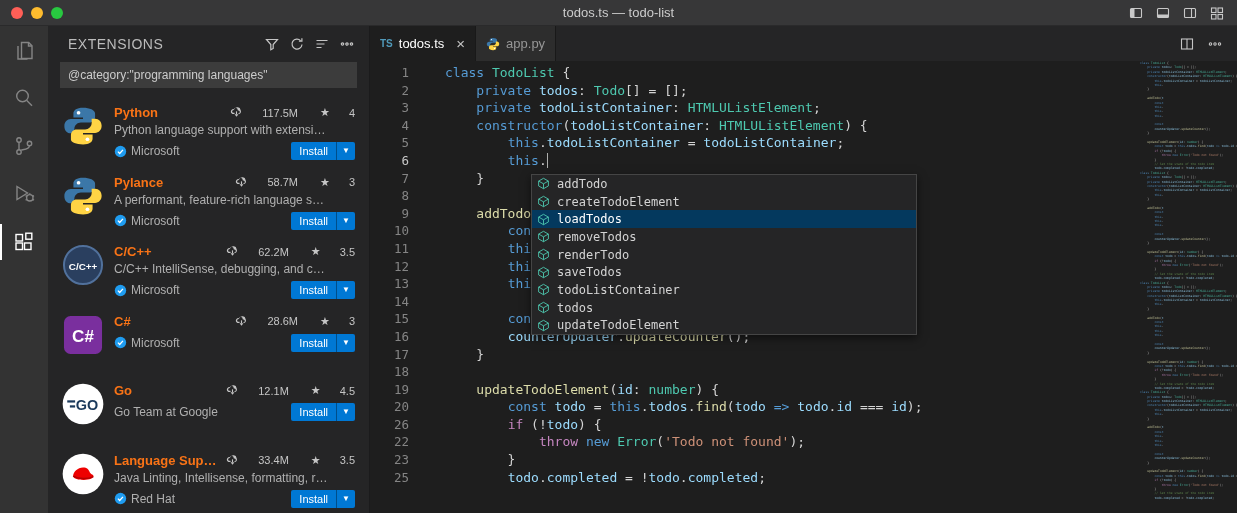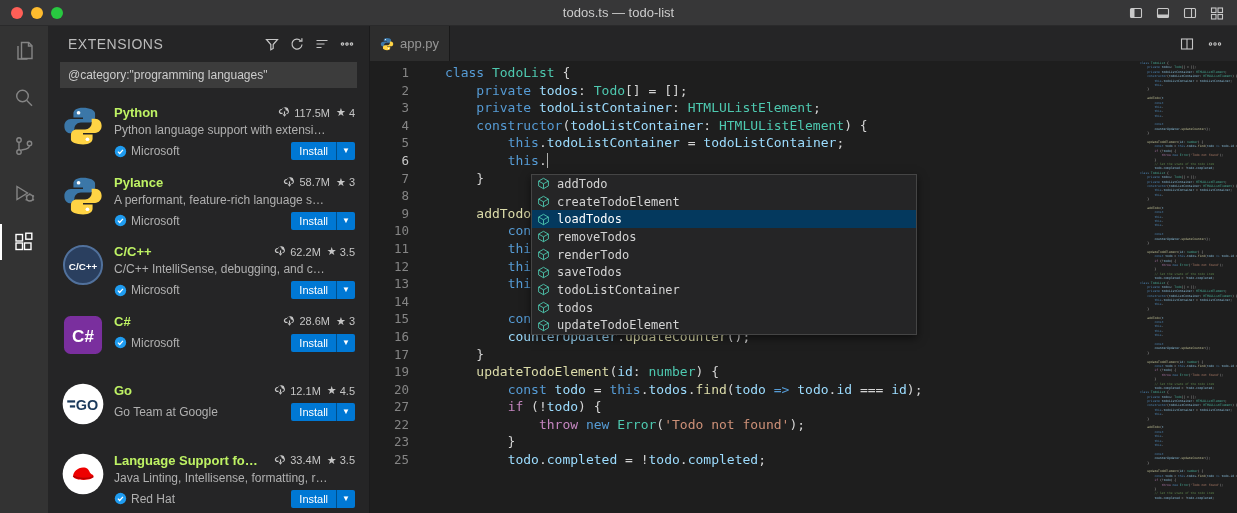--- a/index.html
+++ b/index.html
@@ -26,22 +26,22 @@
   .sb-actions{margin-left:auto;display:flex;gap:9px;align-items:center}
   .sb-actions span{display:flex;cursor:pointer}
   .sb-actions svg{stroke:#c5c5c5;fill:none;stroke-width:1.2}
   .searchbox{display:block;margin:1px 12px 9px;width:calc(100% - 24px);height:26px;background:#3c3c3c;border:none;outline:none;color:#cccccc;font-size:12px;padding:0 8px;font-family:"Liberation Sans",sans-serif}
   .ext-list{flex:1;overflow:hidden}
   .ext{display:flex;height:69.5px;padding:8px 14px 0}
   .ext-icon{width:42px;height:42px;flex:none;margin-right:10px}
   .ext-icon svg{width:42px;height:42px;display:block}
   .ext-body{flex:1;min-width:0;display:flex;flex-direction:column}
   .ext-top{display:flex;align-items:center}
-  .ext-name{font-size:13px;font-weight:bold;color:#bef264;white-space:nowrap;overflow:hidden;text-overflow:ellipsis}
-  .ext-stats{margin-left:auto;display:flex;align-items:center;gap:3px;font-size:11px;color:#c5c5c5;flex:none;padding-left:6px}
+  .ext-name{font-size:13px;font-weight:bold;color:#f97316;white-space:nowrap;overflow:hidden;text-overflow:ellipsis}
+  .ext-stats{margin-left:auto;display:flex;align-items:center;gap:19px;font-size:11px;color:#c5c5c5;flex:none;padding-left:6px}
   .ext-stats .star{font-size:11px;color:#c5c5c5;margin-left:3px}
   .ext-desc{font-size:12px;color:#b0b0b0;margin-top:3px;white-space:nowrap;overflow:hidden}
   .ext-bottom{display:flex;align-items:center;margin-top:5px}
   .pub{display:flex;align-items:center;gap:4px;font-size:12px;color:#b0b0b0;min-width:0}
   .pub-name{white-space:nowrap;overflow:hidden}
   .install{margin-left:auto;display:flex;align-items:center;background:var(--accent,#0078d4);border-radius:2px;color:#fff;font-size:11px;height:18px;cursor:pointer;flex:none}
   .install-label{padding:0 8px}
   .install-sep{width:1px;align-self:stretch;background:rgba(0,0,0,.35)}
   .install-chev{padding:0 5px;font-size:8px;line-height:18px}
   
@@ -430,20 +430,25 @@
           <span class="install-chev">▼</span>
         </span>
       </div>
     </div>
   </div>
 </div>
   </div>
 
   <div class="editor">
     <div class="tabbar">
+      <div class="tab active">
+        <span class="ts-badge">TS</span>
+        <span>todos.ts</span>
+        <span class="tab-close">×</span>
+      </div>
       <div class="tab inactive">
         <span class="pyicon">
             <svg viewBox="0 0 32 32">
               <path fill="#3b77a8" d="M15.9 2c-4.7 0-7.2 1.7-7.2 4.5v3.1h7.3v1.1H6.8c-2.9 0-5 2.2-5 5.4s2.1 5.5 5 5.5h2.6v-3.4c0-2.7 2.3-4.9 5-4.9h6.5c2.4 0 4.3-1.9 4.3-4.2V6.5C25.2 3.7 21.2 2 15.9 2z"></path>
               <circle cx="12.6" cy="5.9" r="1.4" fill="#fff"></circle>
               <path fill="#ffd445" d="M16.1 30c4.7 0 7.2-1.7 7.2-4.5v-3.1H16v-1.1h9.2c2.9 0 5-2.2 5-5.4s-2.1-5.5-5-5.5h-2.6v3.4c0 2.7-2.3 4.9-5 4.9h-6.5c-2.4 0-4.3 1.9-4.3 4.2v3.6C6.8 28.3 10.8 30 16.1 30z"></path>
               <circle cx="19.4" cy="26.1" r="1.4" fill="#fff"></circle>
             </svg>
           </span>
         <span>app.py</span>
@@ -475,23 +480,24 @@
         <div class="cl"><span class="ln">8</span><span class="lc"></span></div>
         <div class="cl"><span class="ln">9</span><span class="lc"><span class="tok-p">    </span><span class="tok-f">addTodo</span><span class="tok-p">(</span><span class="tok-v">t</span></span></div>
         <div class="cl"><span class="ln">10</span><span class="lc"><span class="tok-p">        </span><span class="tok-k">const</span></span></div>
         <div class="cl"><span class="ln">11</span><span class="lc"><span class="tok-p">        </span><span class="tok-k">this</span><span class="tok-p">.</span></span></div>
         <div class="cl"><span class="ln">12</span><span class="lc"><span class="tok-p">        </span><span class="tok-k">this</span><span class="tok-p">.</span></span></div>
         <div class="cl"><span class="ln">13</span><span class="lc"><span class="tok-p">        </span><span class="tok-k">this</span><span class="tok-p">.</span></span></div>
         <div class="cl"><span class="ln">14</span><span class="lc"></span></div>
         <div class="cl"><span class="ln">15</span><span class="lc"><span class="tok-p">        </span><span class="tok-k">const</span></span></div>
         <div class="cl"><span class="ln">16</span><span class="lc"><span class="tok-p">        </span><span class="tok-v">counterUpdater</span><span class="tok-p">.</span><span class="tok-f">updateCounter</span><span class="tok-p">();</span></span></div>
         <div class="cl"><span class="ln">17</span><span class="lc"><span class="tok-p">    }</span></span></div>
+        <div class="cl"><span class="ln">18</span><span class="lc"></span></div>
         <div class="cl"><span class="ln">19</span><span class="lc"><span class="tok-p">    </span><span class="tok-f">updateTodoElement</span><span class="tok-p">(</span><span class="tok-v">id</span><span class="tok-p">: </span><span class="tok-t">number</span><span class="tok-p">) {</span></span></div>
         <div class="cl"><span class="ln">20</span><span class="lc"><span class="tok-p">        </span><span class="tok-k">const</span><span class="tok-p"> </span><span class="tok-v">todo</span><span class="tok-p"> = </span><span class="tok-k">this</span><span class="tok-p">.</span><span class="tok-v">todos</span><span class="tok-p">.</span><span class="tok-f">find</span><span class="tok-p">(</span><span class="tok-v">todo</span><span class="tok-p"> </span><span class="tok-k">=&gt;</span><span class="tok-p"> </span><span class="tok-v">todo</span><span class="tok-p">.</span><span class="tok-v">id</span><span class="tok-p"> === </span><span class="tok-v">id</span><span class="tok-p">);</span></span></div>
-        <div class="cl"><span class="ln">27</span><span class="lc"><span class="tok-p">        </span><span class="tok-c">if</span><span class="tok-p"> (!</span><span class="tok-v">todo</span><span class="tok-p">) {</span></span></div>
+        <div class="cl"><span class="ln">26</span><span class="lc"><span class="tok-p">        </span><span class="tok-c">if</span><span class="tok-p"> (!</span><span class="tok-v">todo</span><span class="tok-p">) {</span></span></div>
         <div class="cl"><span class="ln">22</span><span class="lc"><span class="tok-p">            </span><span class="tok-c">throw</span><span class="tok-p"> </span><span class="tok-k">new</span><span class="tok-p"> </span><span class="tok-t">Error</span><span class="tok-p">(</span><span class="tok-s">'Todo not found'</span><span class="tok-p">);</span></span></div>
         <div class="cl"><span class="ln">23</span><span class="lc"><span class="tok-p">        }</span></span></div>
         <div class="cl"><span class="ln">25</span><span class="lc"><span class="tok-p">        </span><span class="tok-v">todo</span><span class="tok-p">.</span><span class="tok-v">completed</span><span class="tok-p"> = !</span><span class="tok-v">todo</span><span class="tok-p">.</span><span class="tok-v">completed</span><span class="tok-p">;</span></span></div>
       </div>
     <div class="suggest">
         <div class="sg-row">
           <span class="sg-icon">
             <svg viewBox="0 0 16 16" width="13" height="13" fill="none" stroke="#4ec9b0" stroke-width="1.1">
               <path d="M8 1.6 14 5v6L8 14.4 2 11V5z"></path>
               <path d="M2 5l6 3.4L14 5M8 8.4v6"></path>

